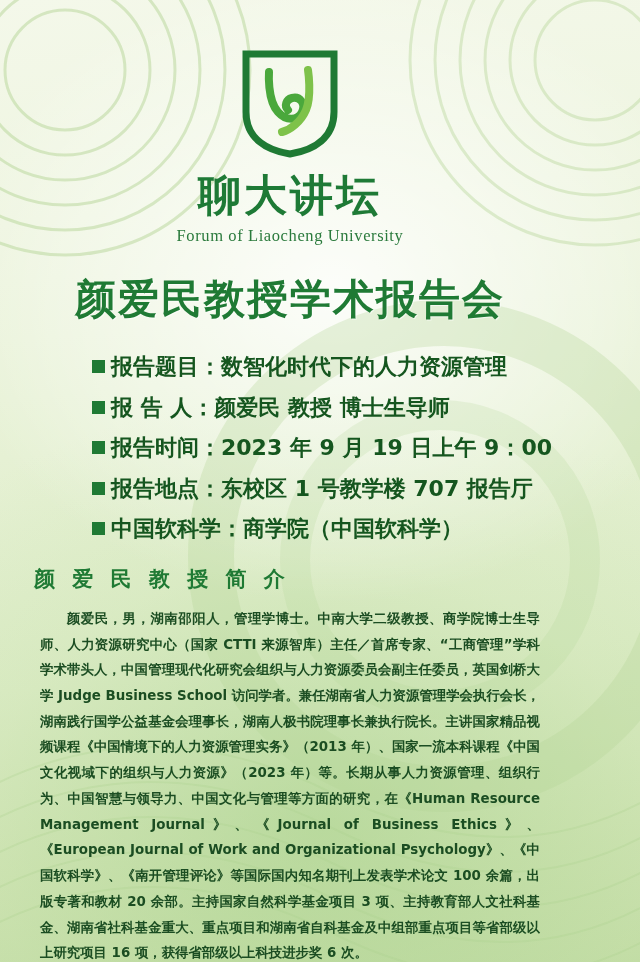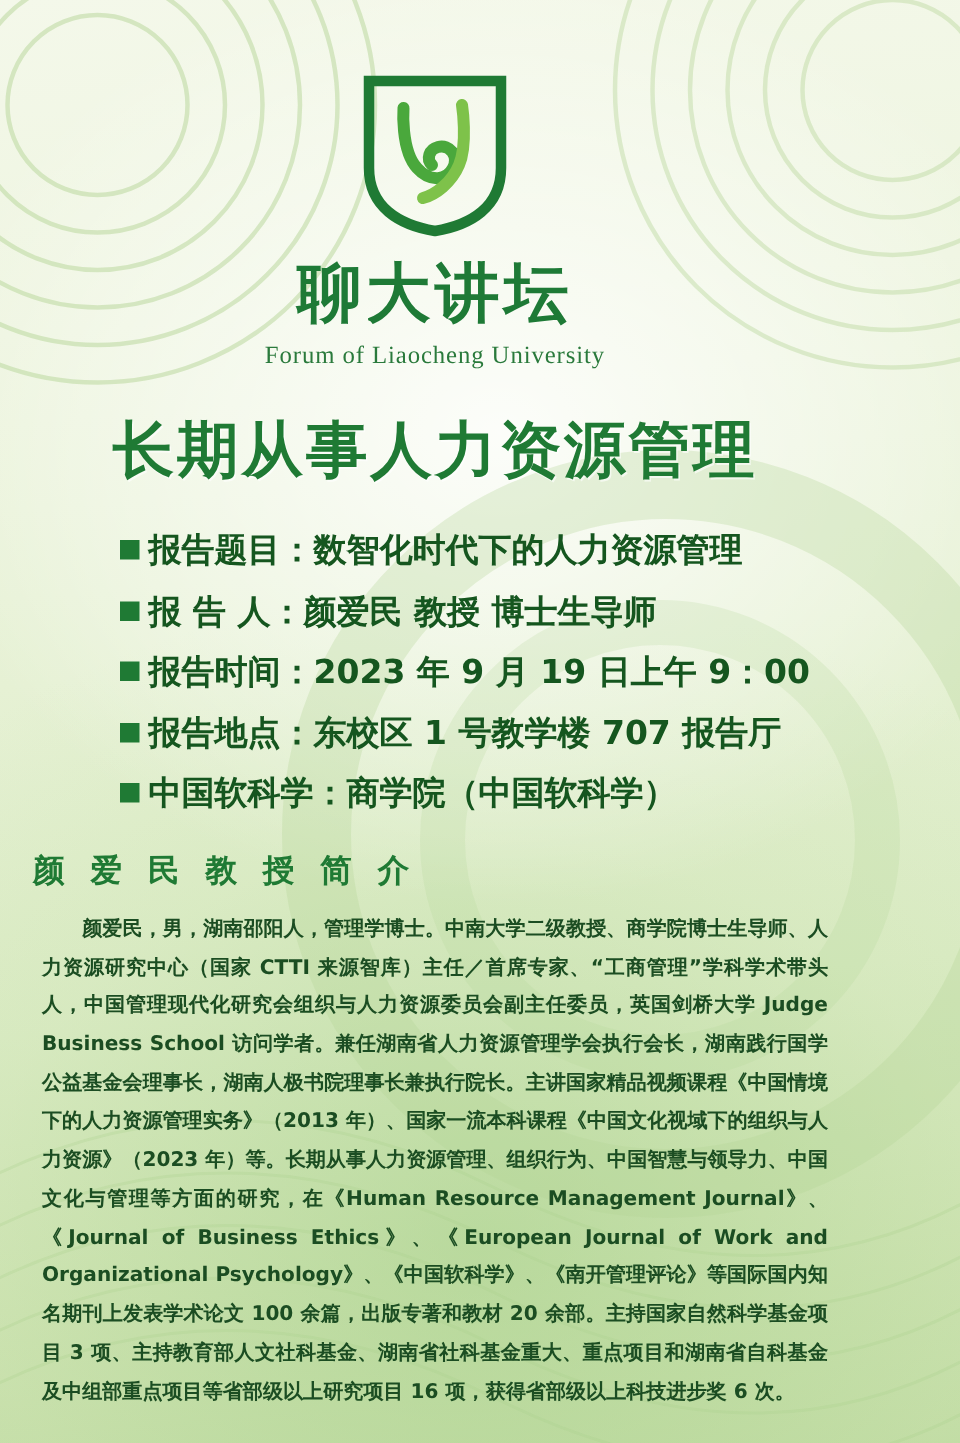--- a/index.html
+++ b/index.html
@@ -71,21 +71,21 @@
     border: 30px solid rgba(178, 212, 150, 0.22);
     pointer-events: none;
   }
 
   .content {
     position: relative;
     z-index: 5;
     width: 580px;
     height: 962px;
     box-sizing: border-box;
-    padding: 0 22px;
+    padding: 0 34px;
   }
 
   
   .logo-block {
     padding-top: 46px;
     text-align: center;
   }
   .logo-mark {
     display: inline-block;
     width: 108px;
@@ -218,21 +218,21 @@
     <div class="logo-block">
       <svg class="logo-mark" viewBox="0 0 108 112">
         <path d="M10 8 H98 V66 C98 92 78 104 54 108 C30 104 10 92 10 66 Z" fill="none" stroke="#1f7a34" stroke-width="7"></path>
         <path d="M33 26 C33 26 31 54 42 66 C51 76 62 74 66 66 C70 58 64 50 56 52 C50 53.5 48 60 52 64" fill="none" stroke="#4aa83c" stroke-width="8" stroke-linecap="round"></path>
         <path d="M72 24 C72 24 76 50 70 64 C65 76 54 84 46 86" fill="none" stroke="#7ec24a" stroke-width="8" stroke-linecap="round"></path>
       </svg>
       <div class="logo-title">聊大讲坛</div>
       <div class="logo-sub">Forum of Liaocheng University</div>
     </div>
 
-    <div class="main-title">长期从事人力资源管理</div>
+    <div class="main-title">颜爱民教授学术报告会</div>
 
     <div class="info-list">
       <div class="info-row">
         <span class="bullet"></span>
         <span class="info-label">报告题目：</span>
         <span class="info-value">数智化时代下的人力资源管理</span>
       </div>
       <div class="info-row">
         <span class="bullet"></span>
         <span class="info-label">报 告 人：</span>

